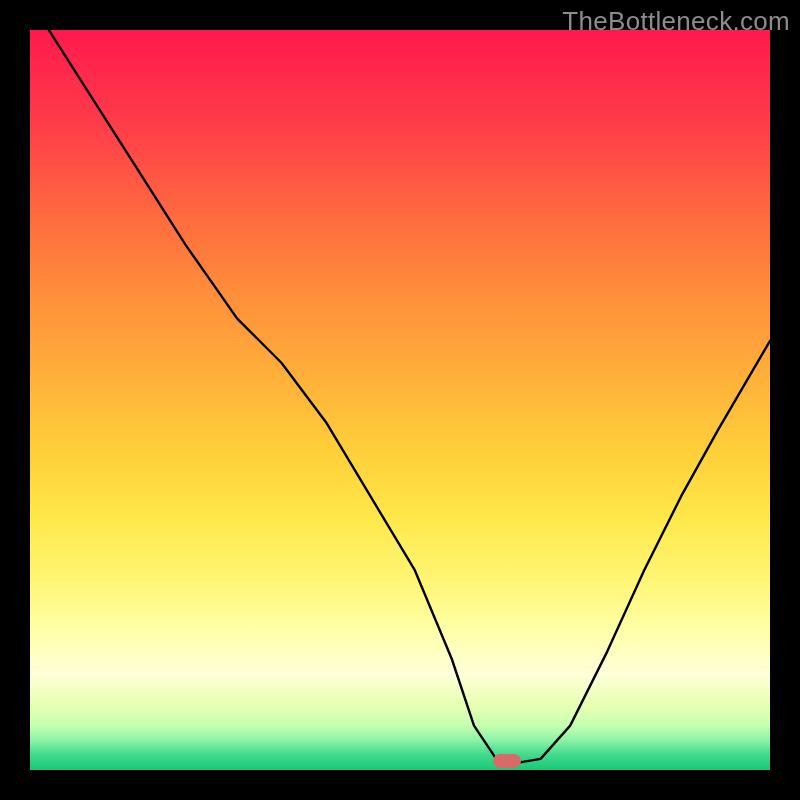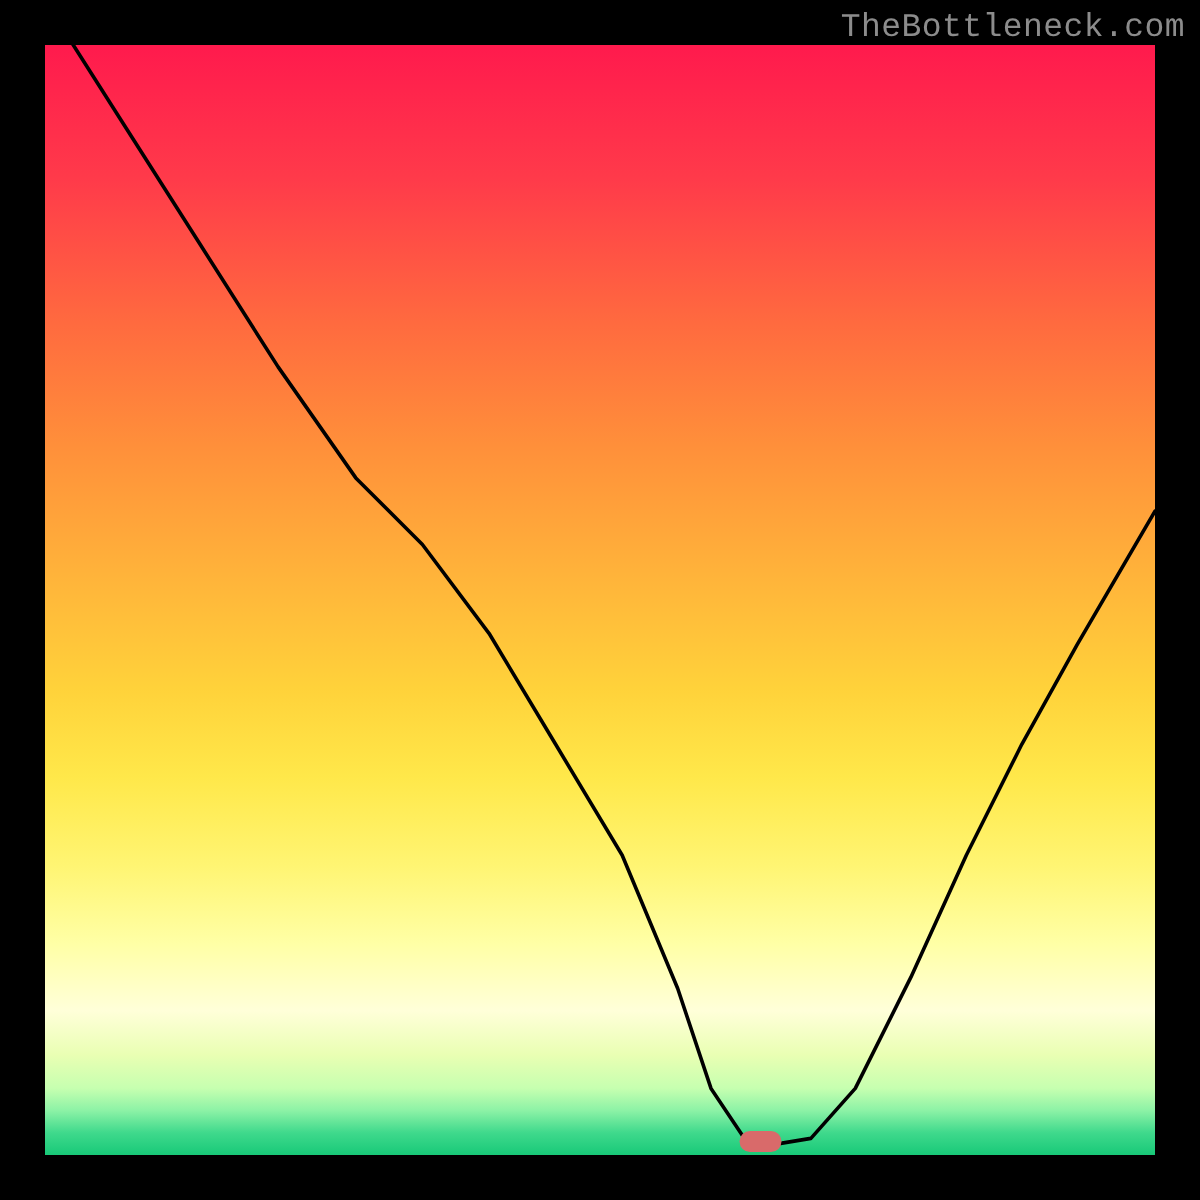--- a/index.html
+++ b/index.html
@@ -65,25 +65,24 @@
     height: 14px;
     border-radius: 7px;
     background: #d96a6a;
     transform: translate(-50%, -50%);
   }
   .watermark {
     position: absolute;
     top: 6px;
     right: 10px;
     color: #8c8c8c;
-    font-size: 22px;
+    font-size: 26px;
     font-weight: 500;
     letter-spacing: 0.3px;
     white-space: nowrap;
-    font-family: Liberation Mono, monospace;
   }
 </style>
 </head>
 <body>
 
 <div class="frame">
 
   <div class="plot-area">
     <div class="gradient"></div>
 

